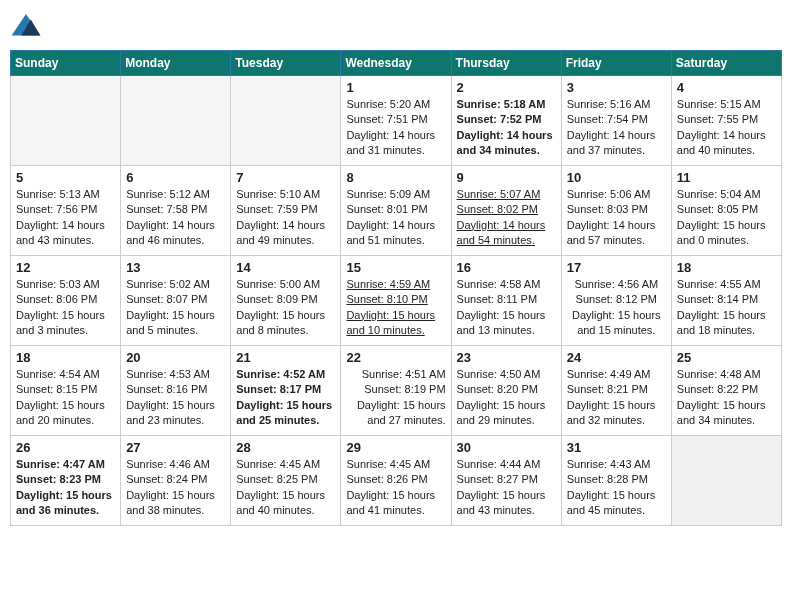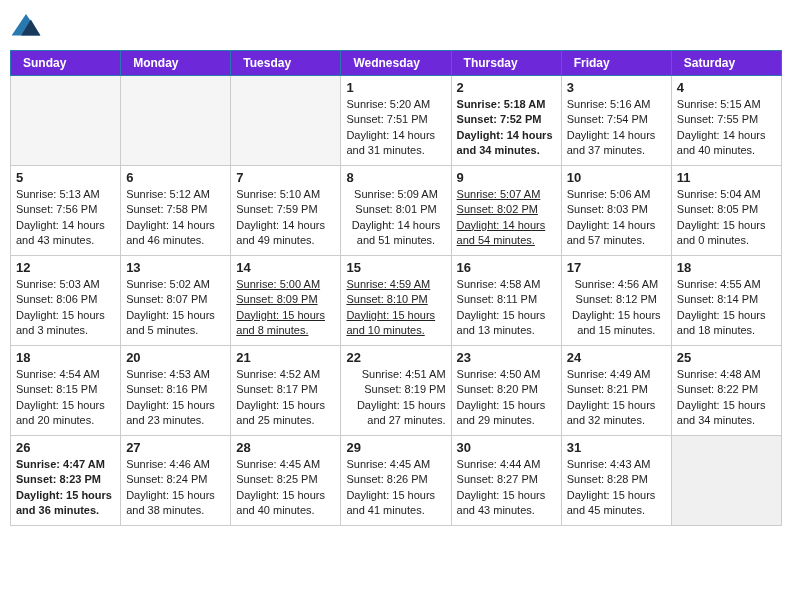--- a/index.html
+++ b/index.html
@@ -42,25 +42,25 @@
       font-size: 14px;
       color: #333;
       font-weight: bold;
     }
     table {
       width: 100%;
       border-collapse: collapse;
       table-layout: fixed;
     }
     th {
-      background: #6d28d9;
+      background: #0f766e;
       color: #fff;
       font-size: 12px;
       font-weight: bold;
-      padding: 5px 12px;
+      padding: 5px 4px;
       text-align: left;
       border: 1px solid #2979b0;
     }
     td {
       border: 1px solid #ccc;
       vertical-align: top;
       padding: 4px 5px;
       font-size: 10px;
       color: #222;
       height: 90px;
@@ -164,21 +164,21 @@
         </td>
         <td>
           <span class="day-num">7</span>
           <div class="cell-content" style="white-space: pre-line;">Sunrise: 5:10 AM
 Sunset: 7:59 PM
 Daylight: 14 hours
 and 49 minutes.</div>
         </td>
         <td>
           <span class="day-num">8</span>
-          <div class="cell-content" style="white-space: pre-line; text-align: center;">Sunrise: 5:09 AM
+          <div class="cell-content" style="white-space: pre-line;">Sunrise: 5:09 AM
 Sunset: 8:01 PM
 Daylight: 14 hours
 and 51 minutes.</div>
         </td>
         <td>
           <span class="day-num">9</span>
           <div class="cell-content" style="white-space: pre-line; text-decoration: underline;">Sunrise: 5:07 AM
 Sunset: 8:02 PM
 Daylight: 14 hours
 and 54 minutes.</div>
@@ -208,21 +208,21 @@
         </td>
         <td>
           <span class="day-num">13</span>
           <div class="cell-content" style="white-space: pre-line;">Sunrise: 5:02 AM
 Sunset: 8:07 PM
 Daylight: 15 hours
 and 5 minutes.</div>
         </td>
         <td>
           <span class="day-num">14</span>
-          <div class="cell-content" style="white-space: pre-line; text-decoration: underline;">Sunrise: 5:00 AM
+          <div class="cell-content" style="white-space: pre-line;">Sunrise: 5:00 AM
 Sunset: 8:09 PM
 Daylight: 15 hours
 and 8 minutes.</div>
         </td>
         <td>
           <span class="day-num">15</span>
           <div class="cell-content" style="white-space: pre-line; text-decoration: underline;">Sunrise: 4:59 AM
 Sunset: 8:10 PM
 Daylight: 15 hours
 and 10 minutes.</div>
@@ -259,21 +259,21 @@
         </td>
         <td>
           <span class="day-num">20</span>
           <div class="cell-content" style="white-space: pre-line;">Sunrise: 4:53 AM
 Sunset: 8:16 PM
 Daylight: 15 hours
 and 23 minutes.</div>
         </td>
         <td>
           <span class="day-num">21</span>
-          <div class="cell-content" style="white-space: pre-line;">Sunrise: 4:52 AM
+          <div class="cell-content" style="white-space: pre-line; font-weight: bold;">Sunrise: 4:52 AM
 Sunset: 8:17 PM
 Daylight: 15 hours
 and 25 minutes.</div>
         </td>
         <td>
           <span class="day-num">22</span>
           <div class="cell-content" style="white-space: pre-line; text-align: right;">Sunrise: 4:51 AM
 Sunset: 8:19 PM
 Daylight: 15 hours
 and 27 minutes.</div>

